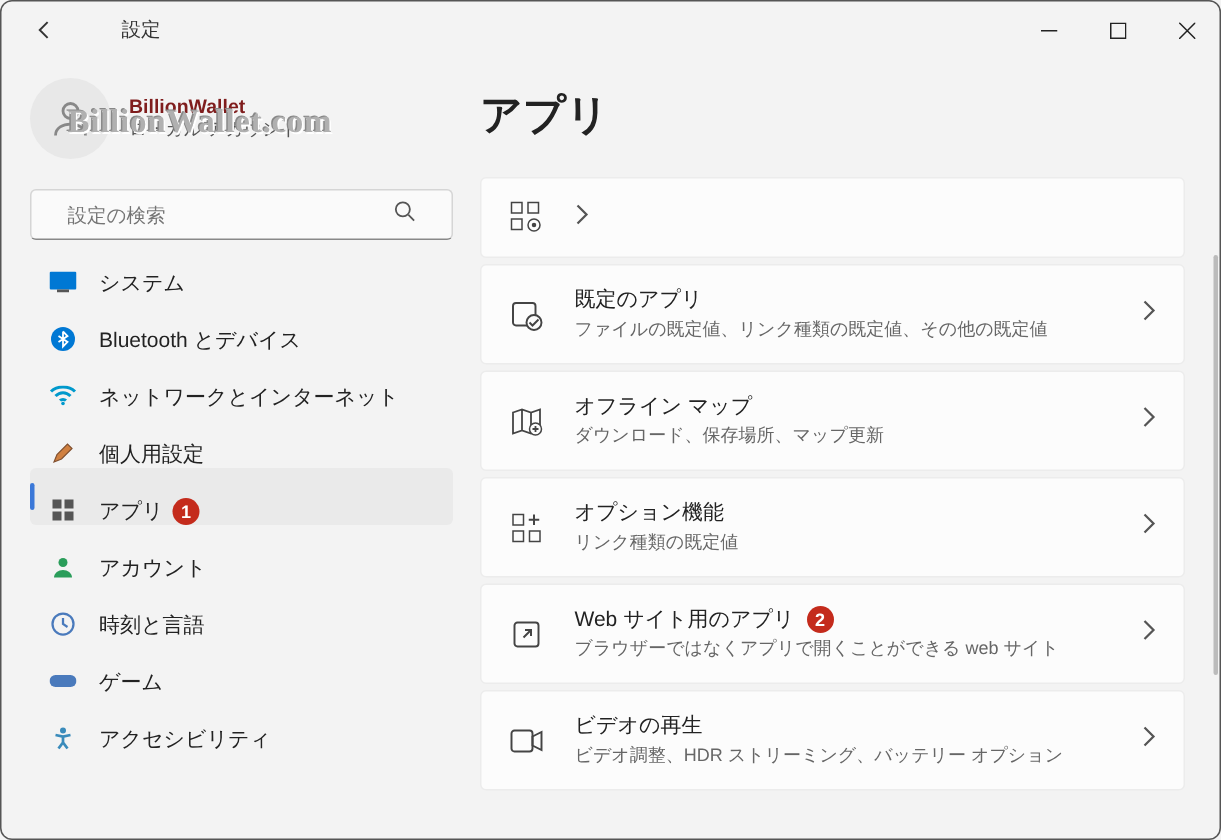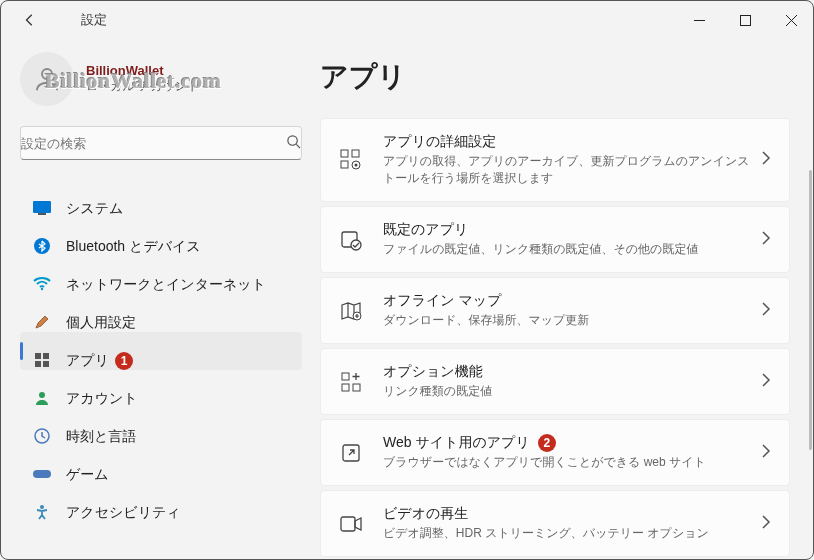--- a/index.html
+++ b/index.html
@@ -14,21 +14,21 @@
 .layout { display: flex; height: calc(100% - 40px); }
 
 .sidebar { width: 310px; padding: 12px 8px 0 20px; }
 .profile { display: flex; align-items: center; margin-bottom: 20px; }
 .avatar { width: 54px; height: 54px; border-radius: 50%; background: #e8e8e8; display: flex; align-items: center; justify-content: center; margin-right: 12px; }
 .profile-text .name { font-size: 13px; font-weight: 600; color: #7f1d1d; }
 .profile-text .sub { font-size: 12px; color: #555; }
 
 .watermark { position: absolute; top: 68px; left: 45px; font-size: 22px; font-weight: bold; font-family: Georgia, serif; color: #b0b0b0; letter-spacing: 0.5px; text-shadow: 1px 1px 0 #fff, -1px -1px 0 #888; pointer-events: none; z-index: 5; }
 
-.searchbox { display: flex; align-items: center; background: #fafafa; border: 1px solid #d5d5d5; border-bottom: 1.5px solid #888; border-radius: 4px; height: 34px; padding: 0 0; margin-bottom: 20px; }
+.searchbox { display: flex; align-items: center; background: #fafafa; border: 1px solid #d5d5d5; border-bottom: 1.5px solid #888; border-radius: 4px; height: 34px; padding: 0 24px; }
 .searchbox input { border: none; background: transparent; outline: none; flex: 1; font-size: 13px; }
 .searchbox .icon { color: #555; }
 
 .nav-item { display: flex; align-items: flex-end; height: 38px; padding-left: 12px; border-radius: 4px; cursor: pointer; font-size: 14px; color: #222; position: relative; }
 .nav-item.selected { background: #eaeaea; }
 .nav-item.selected::before { content: ""; position: absolute; left: 0; top: 10px; bottom: 10px; width: 3px; background: #3b78d8; border-radius: 2px; }
 .nav-icon { width: 20px; height: 20px; margin-right: 14px; display: flex; align-items: center; justify-content: center; }
 .badge { width: 18px; height: 18px; border-radius: 50%; background: #c42b1c; color: #fff; font-size: 12px; font-weight: bold; display: flex; align-items: center; justify-content: center; margin-left: 6px; }
 
 .main { flex: 1; padding: 18px 24px 0 10px; overflow-y: auto; position: relative; }
@@ -188,24 +188,20 @@
     <div class="card">
       <div class="card-icon">
           <svg width="22" height="22" viewBox="0 0 22 22">
             <rect x="1" y="1" width="7" height="7" stroke="#444" fill="none"></rect>
             <rect x="12" y="1" width="7" height="7" stroke="#444" fill="none"></rect>
             <rect x="1" y="12" width="7" height="7" stroke="#444" fill="none"></rect>
             <circle cx="16" cy="16" r="4" stroke="#444" fill="none"></circle>
             <circle cx="16" cy="16" r="1.5" fill="#444"></circle>
           </svg>
         </div>
-      <div class="card-body">
-        <div class="card-title">アプリの詳細設定</div>
-        <div class="card-desc">アプリの取得、アプリのアーカイブ、更新プログラムのアンインストールを行う場所を選択します</div>
-      </div>
       <div class="card-chevron"><svg width="10" height="14">
             <path d="M2 1l6 6-6 6" stroke="#555" stroke-width="1.5" fill="none"></path>
           </svg></div>
     </div>
 
     <div class="card">
       <div class="card-icon">
           <svg width="22" height="22" viewBox="0 0 22 22">
             <rect x="2" y="3" width="15" height="15" rx="2" stroke="#444" fill="none" stroke-width="1.3"></rect>
             <circle cx="16" cy="16" r="5" fill="#fcfcfc" stroke="#444" stroke-width="1.3"></circle>

